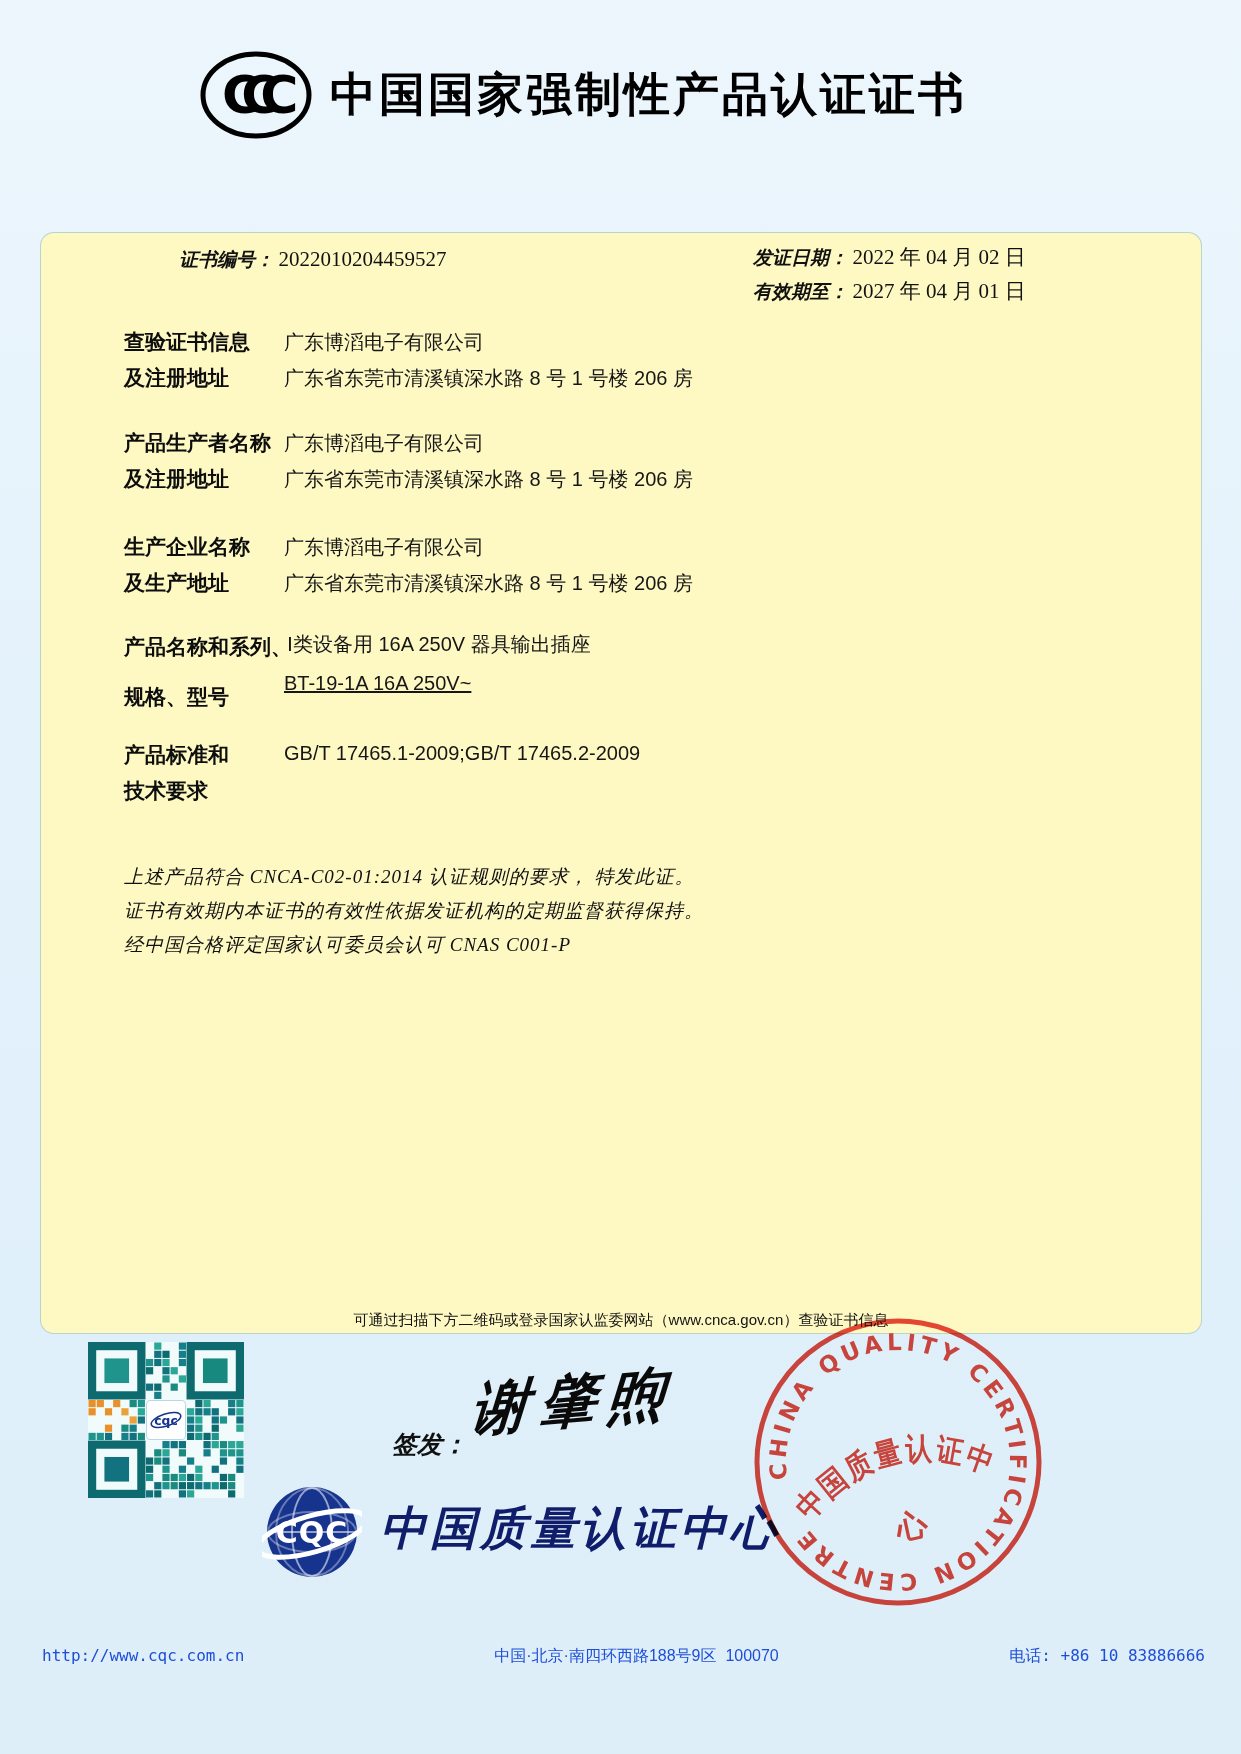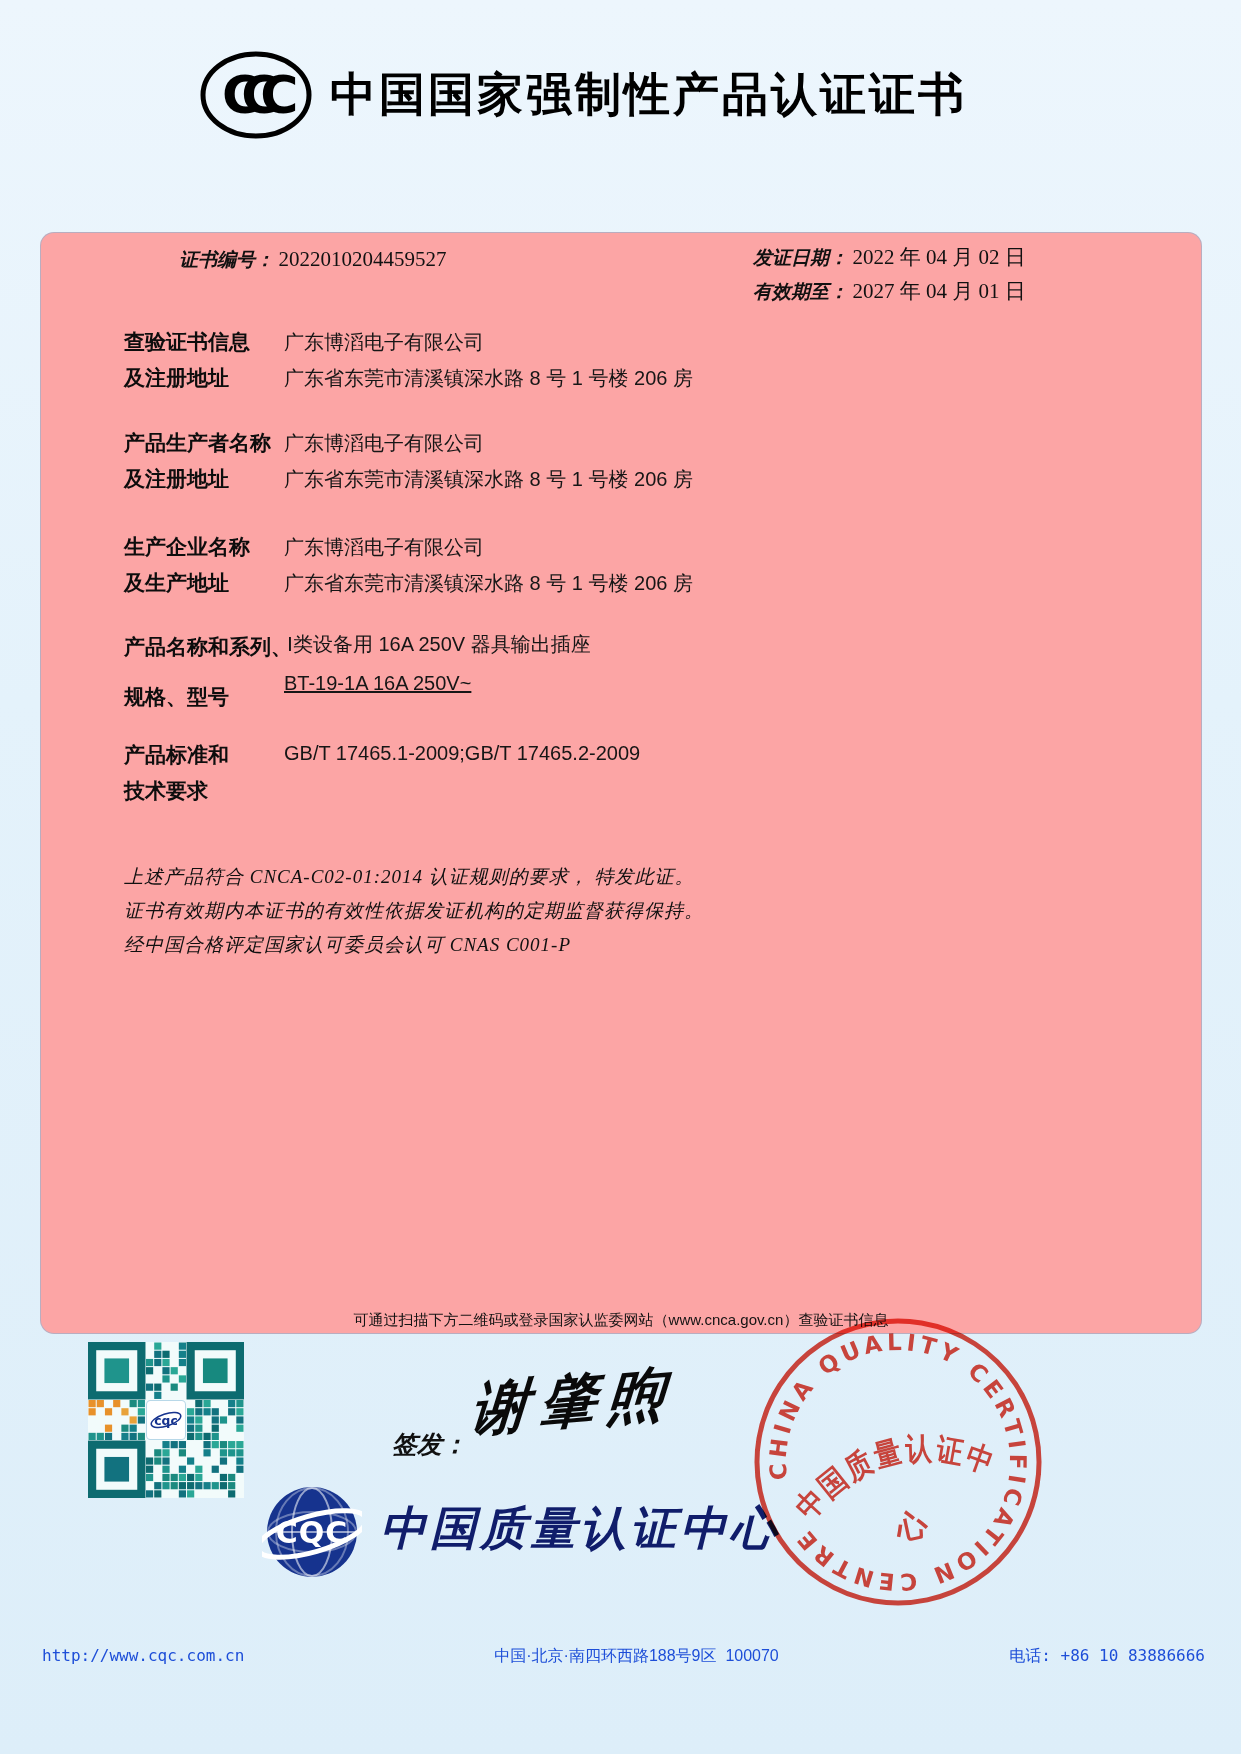--- a/index.html
+++ b/index.html
@@ -4,21 +4,21 @@
 <style>
   html,body{margin:0;padding:0;}
   body{
     width:1241px;height:1754px;position:relative;overflow:hidden;
     background:linear-gradient(180deg,#edf6fd 0%,#e4f2fb 40%,#ddeef9 100%);
     font-family:"Liberation Sans","DejaVu Sans",sans-serif;color:#111;
   }
   .abs{position:absolute;white-space:nowrap;}
   .panel{
     position:absolute;left:40px;top:232px;width:1160px;height:1100px;
-    background:#fca5a5;border:1px solid rgba(130,180,215,.55);border-radius:14px;
+    background:#fef9c3;border:1px solid rgba(130,180,215,.55);border-radius:14px;
   }
   .title{font-size:46px;font-weight:900;letter-spacing:3px;color:#000;}
   .kai{font-family:"Liberation Serif","DejaVu Serif",serif;font-style:italic;}
   .kai-b{font-family:"Liberation Serif","DejaVu Serif",serif;font-style:italic;font-weight:700;}
   .meta-label{font-size:19px;}
   .meta-value{font-family:"Liberation Serif","DejaVu Serif",serif;font-size:21px;}
   .f-label{font-size:21px;font-weight:700;color:#0d0d0d;}
   .f-value{font-size:20px;color:#161616;}
   .stmt{font-size:19px;letter-spacing:1px;color:#101010;margin-top:16px;}
   .qr-note{font-size:15px;color:#131313;}

